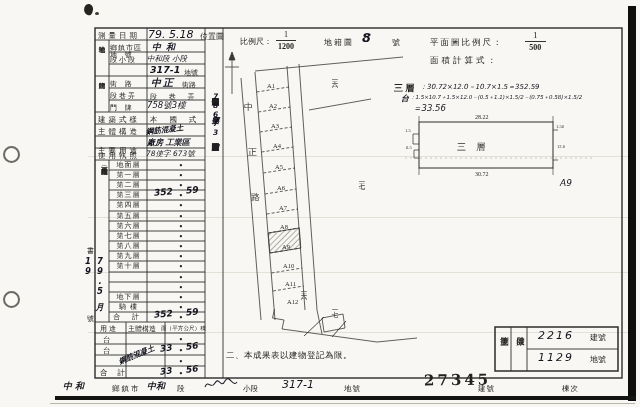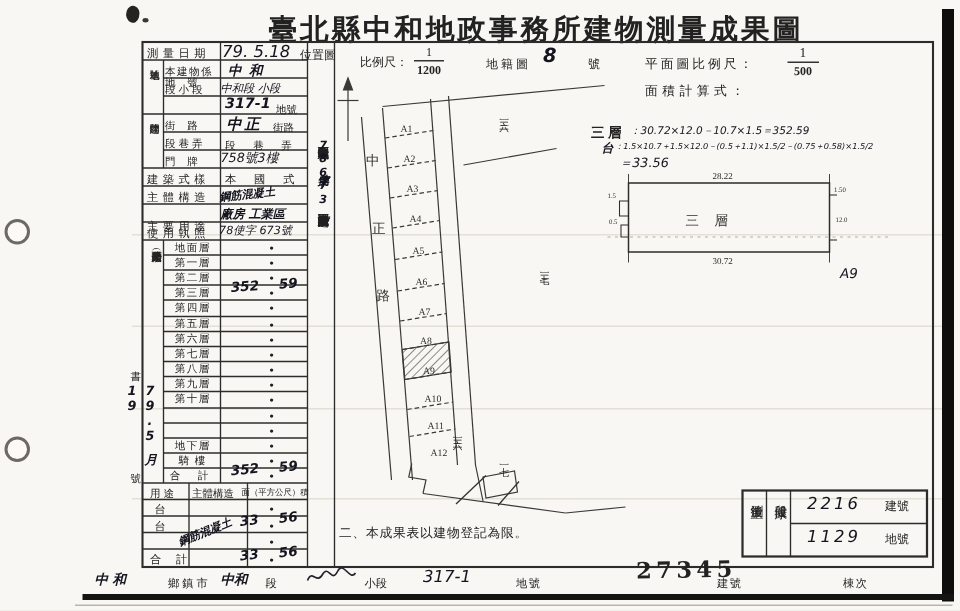--- a/index.html
+++ b/index.html
@@ -27,21 +27,20 @@
   <div class="streak" style="top:272px"></div>
   <div class="streak" style="top:332px"></div>
   <div class="abs" style="left:84px;top:4px;width:9px;height:11px;background:#26241f;border-radius:45% 55% 40% 60%;transform:rotate(18deg)"></div>
   <div class="abs" style="left:95px;top:12px;width:4px;height:3px;background:#3a382f;border-radius:50%"></div>
   <div class="abs" style="left:3px;top:146px;width:13px;height:13px;border:2px solid #6d6a63;border-radius:50%;background:#fbfaf7"></div>
   <div class="abs" style="left:3px;top:291px;width:13px;height:13px;border:2px solid #6d6a63;border-radius:50%;background:#fbfaf7"></div>
   <div class="abs" style="left:628px;top:6px;width:8px;height:395px;background:#0e0e0d"></div>
   <div class="abs" style="left:55px;top:396px;width:581px;height:4px;background:#141412"></div>
   <div class="abs" style="left:50px;top:403px;width:585px;height:1px;background:#b9b5ab"></div>
 
-  <div class="p" style="left:95px;top:7px;width:525px;text-align:center;font-size:19px;font-weight:bold;letter-spacing:2px">臺北縣中和地政事務所建物測量成果圖</div>
 
   <svg style="left:95px;top:28px" width="530" height="352" viewBox="0 0 530 352">
     <g stroke="#2c2c2c" stroke-width="0.9" fill="none">
       <rect x="0" y="0" width="527" height="350" stroke-width="1.4"></rect>
       <line x1="110" y1="0" x2="110" y2="350"></line>
       <line x1="128" y1="0" x2="128" y2="350"></line>
       <line x1="52" y1="0" x2="52" y2="294"></line>
       <line x1="14" y1="12" x2="14" y2="84"></line>
       <line x1="14" y1="132" x2="14" y2="294"></line>
       <line x1="31" y1="294" x2="31" y2="350"></line>
@@ -84,21 +83,21 @@
       <line x1="416" y1="299" x2="416" y2="343"></line>
       <line x1="432" y1="299" x2="432" y2="343"></line>
       <line x1="432" y1="321" x2="523" y2="321"></line>
     </g>
   </svg>
 
   <span class="p" style="left:98px;top:31px;font-size:7.5px;letter-spacing:3px">測量日期</span>
   <span class="hw" style="left:148px;top:28px;font-size:11px;font-weight:normal">79. 5.18</span>
 
   <span class="p vt" style="left:97px;top:41px;height:42px;font-size:6.5px;line-height:11px">基地地號</span>
-  <span class="p" style="left:110px;top:43px;font-size:7px;letter-spacing:1px">本建物係</span>
+  <span class="p" style="left:110px;top:43px;font-size:7px;letter-spacing:1px">鄉鎮市區</span>
   <span class="hw" style="left:152px;top:41px;font-size:9px;font-weight:bold;letter-spacing:5px">中和</span>
   <span class="p" style="left:110px;top:55px;font-size:7px;letter-spacing:2px">段小段</span>
   <span class="hw" style="left:147px;top:54px;font-size:7.5px">中和段 小段</span>
   <span class="p" style="left:110px;top:50px;font-size:7px;letter-spacing:3px">地 號</span>
   <span class="hw" style="left:150px;top:64px;font-size:9.5px;font-weight:bold">317-1</span>
   <span class="p" style="left:184px;top:68px;font-size:7px">地號</span>
 
   <span class="p vt" style="left:97px;top:77px;height:42px;font-size:6.5px;line-height:11px">建物門牌</span>
   <span class="p" style="left:110px;top:79px;font-size:7px;letter-spacing:3px">街 路</span>
   <span class="hw" style="left:151px;top:76px;font-size:10px;font-weight:bold;letter-spacing:2px">中正</span>

